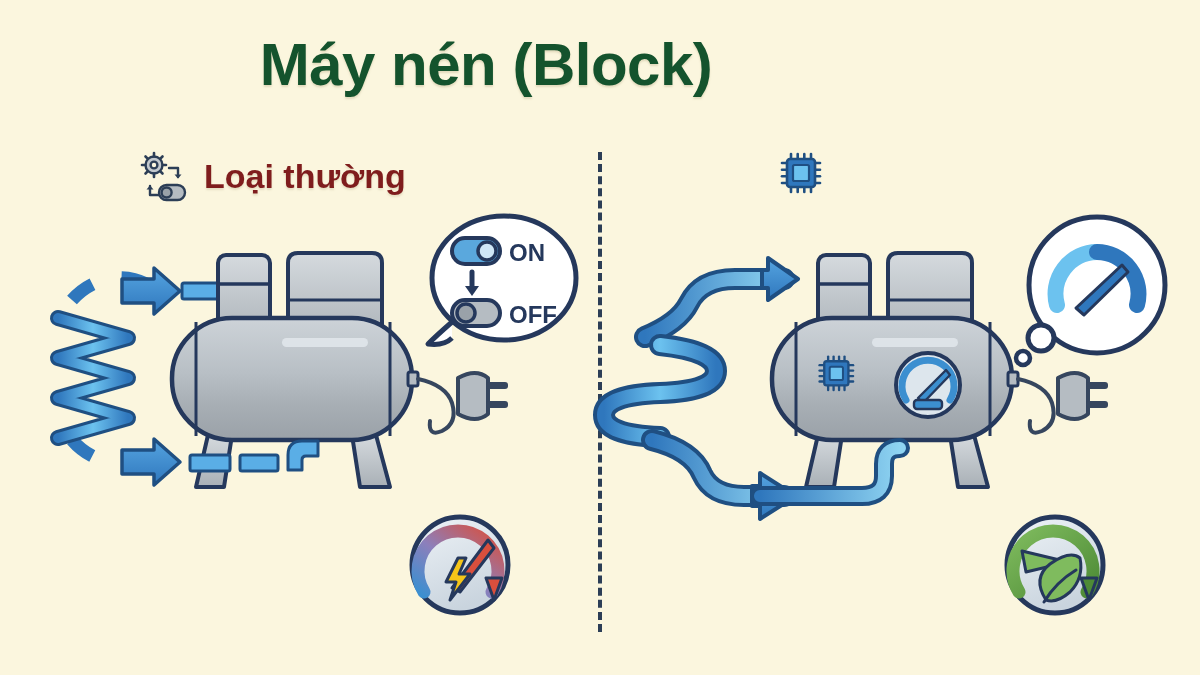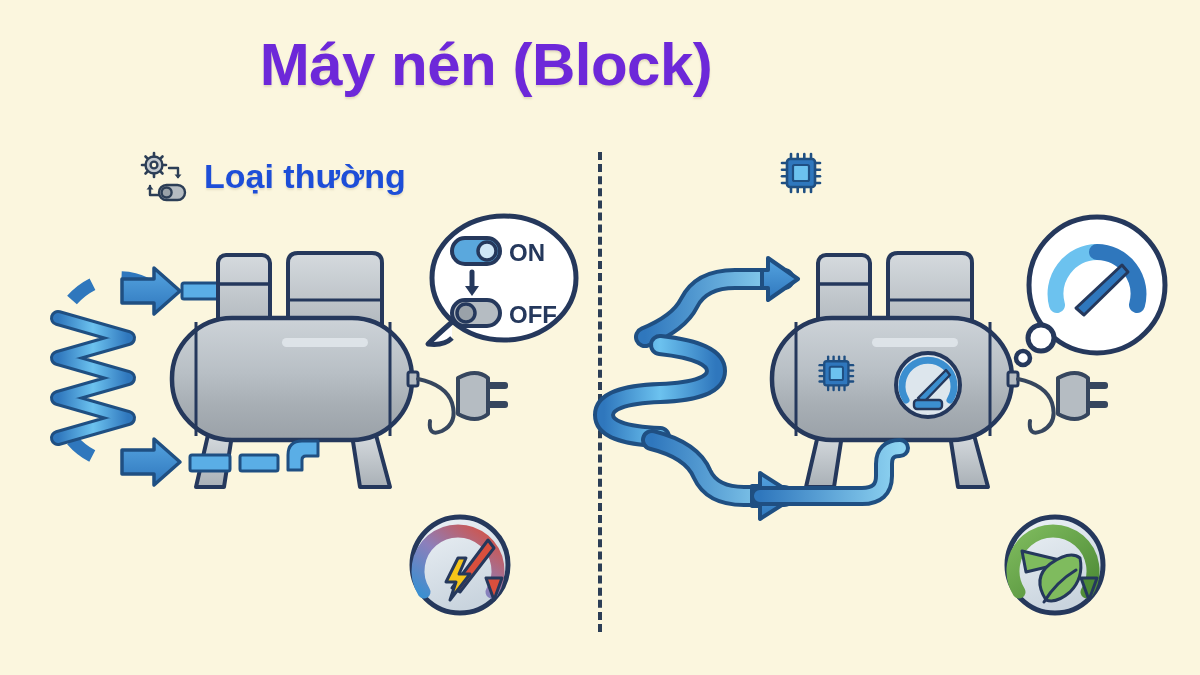--- a/index.html
+++ b/index.html
@@ -21,37 +21,37 @@
   }
   
   #title {
     position: absolute;
     top: 30px;
     left: 0;
     width: 972px;
     text-align: center;
     font-size: 60px;
     font-weight: bold;
-    color: #6d28d9;
+    color: #14532d;
     letter-spacing: -0.5px;
     text-shadow: 0 2px 2px rgba(180,170,130,0.35);
   }
   
   .section-head {
     position: absolute;
     display: flex;
     align-items: center;
     gap: 14px;
   }
   #head-left  { top: 150px; left: 138px; }
   #head-right { top: 150px; left: 778px; }
   .section-label {
     font-size: 34px;
     font-weight: bold;
-    color: #1d4ed8;
+    color: #7f1d1d;
     text-shadow: 0 2px 2px rgba(180,170,130,0.3);
     white-space: nowrap;
   }
   
   #divider {
     position: absolute;
     left: 598px;
     top: 152px;
     width: 0;
     height: 480px;

